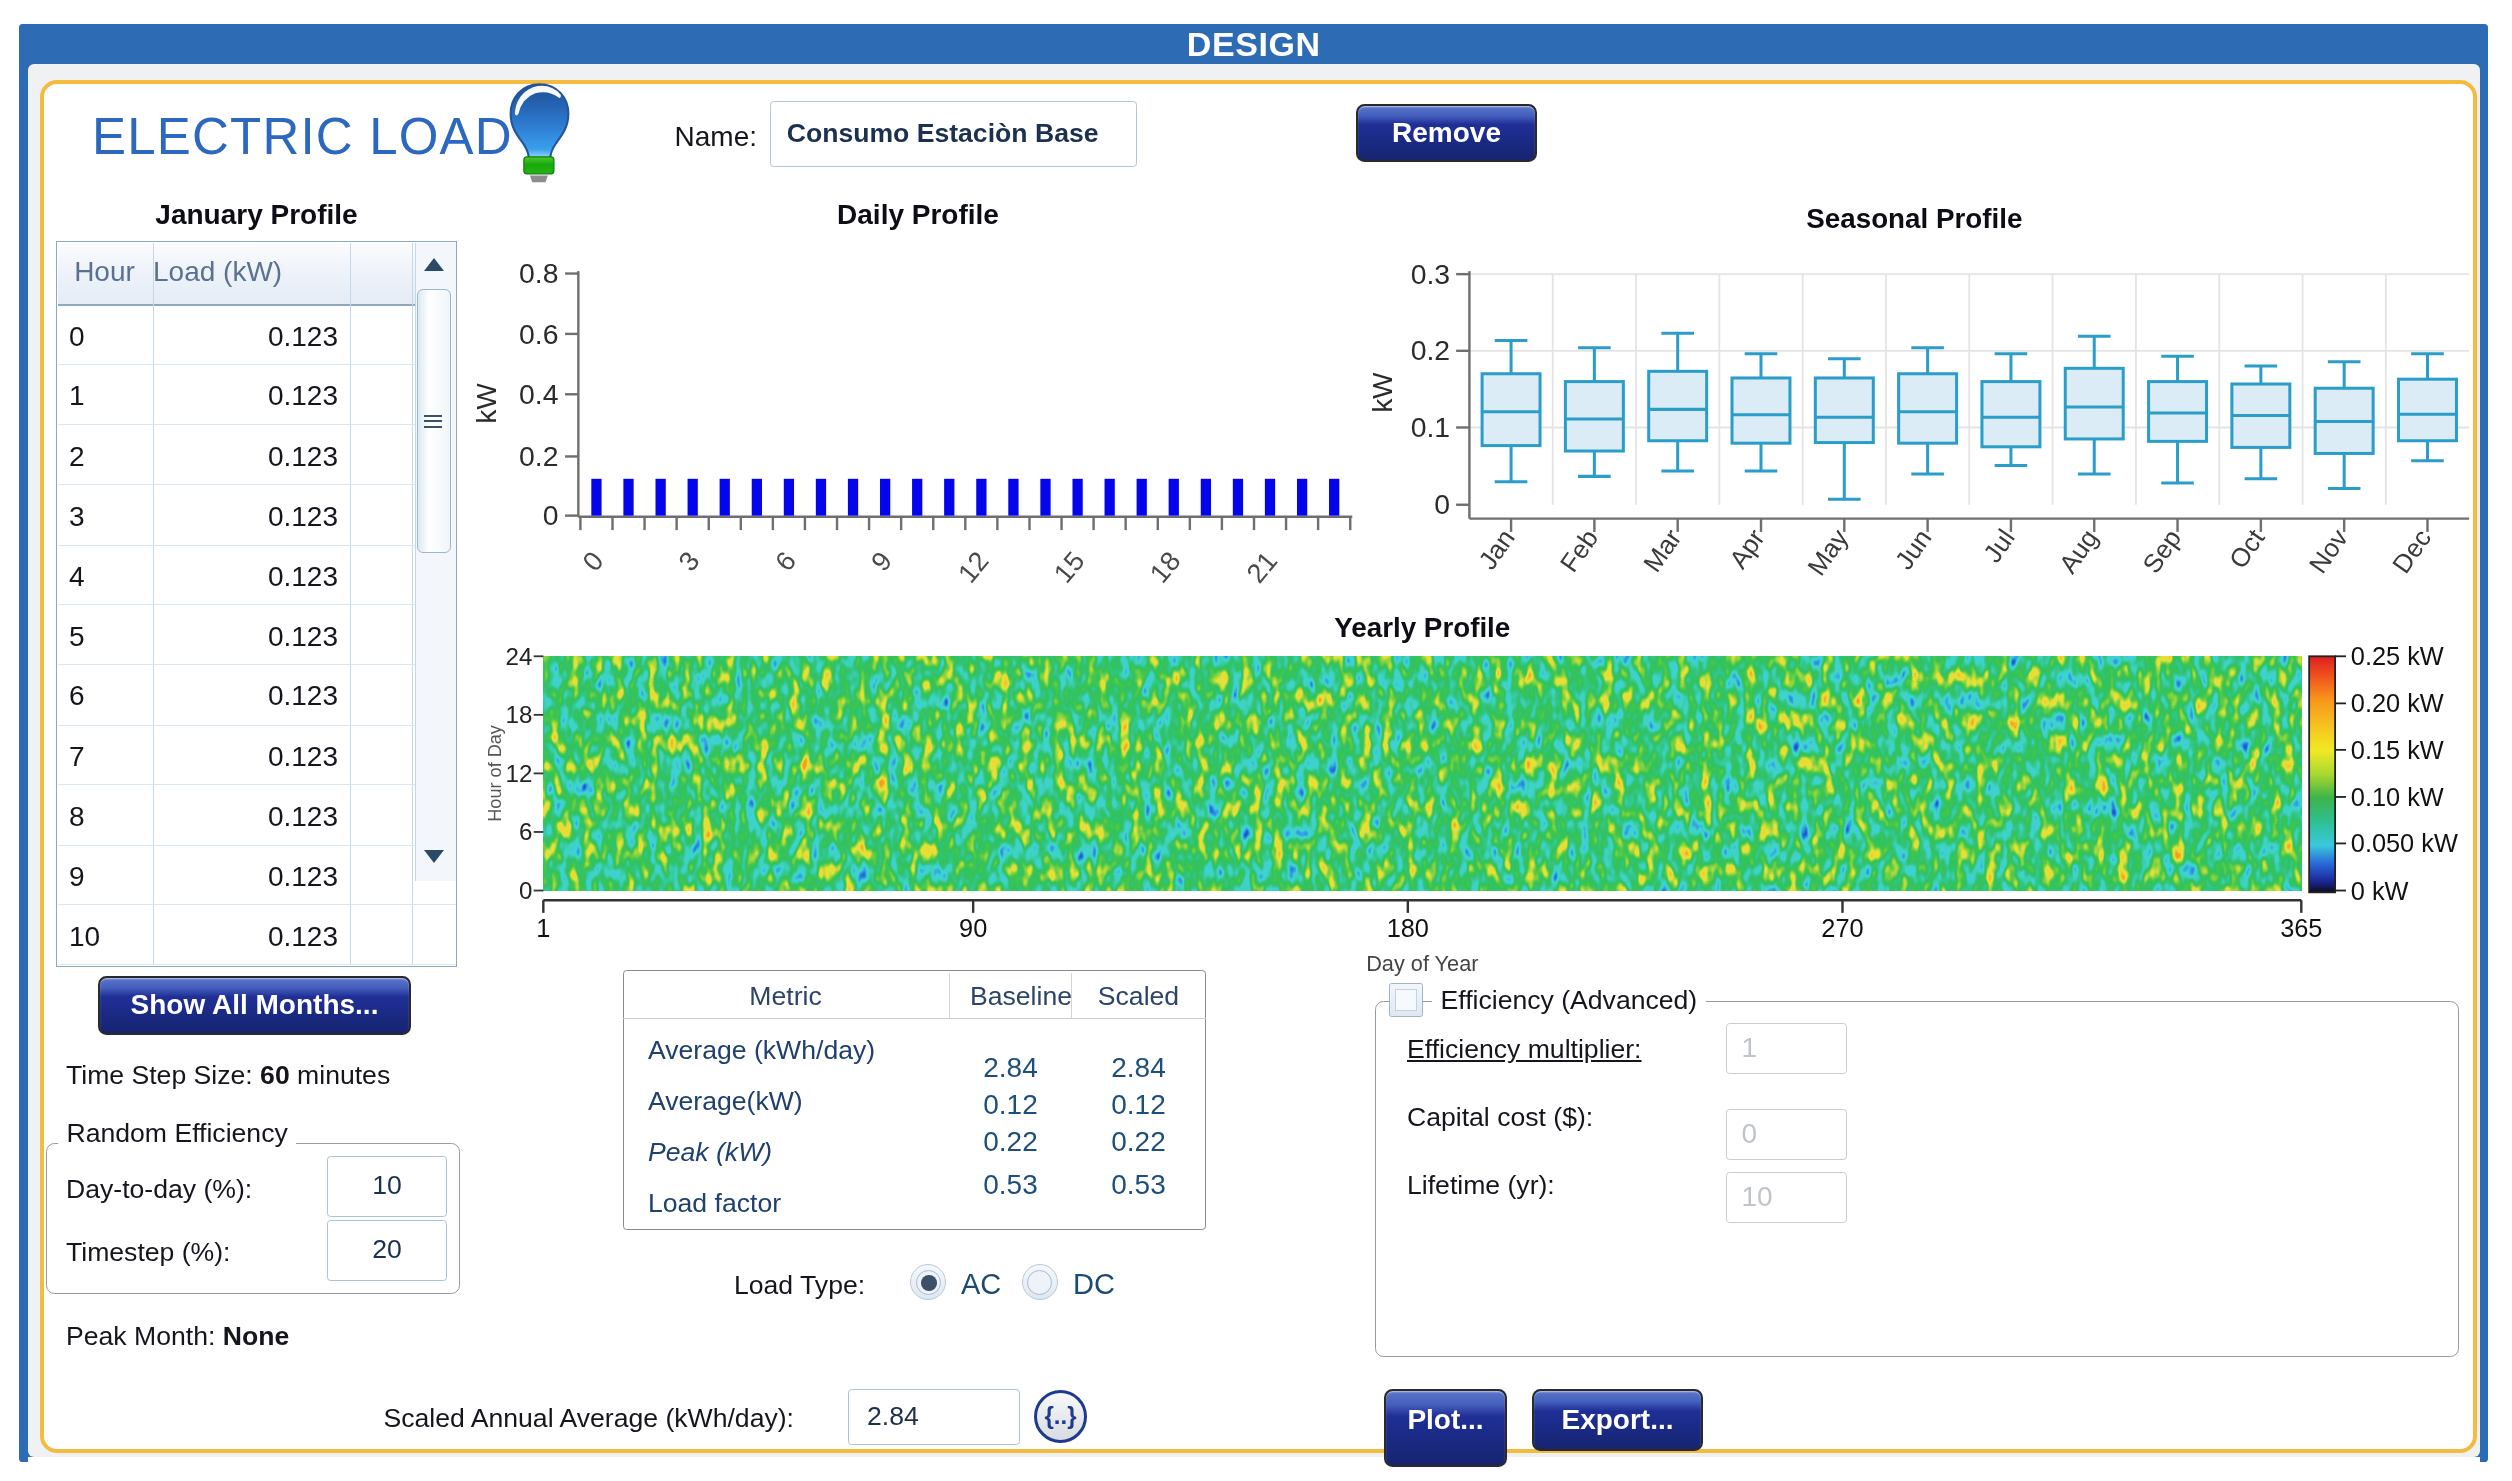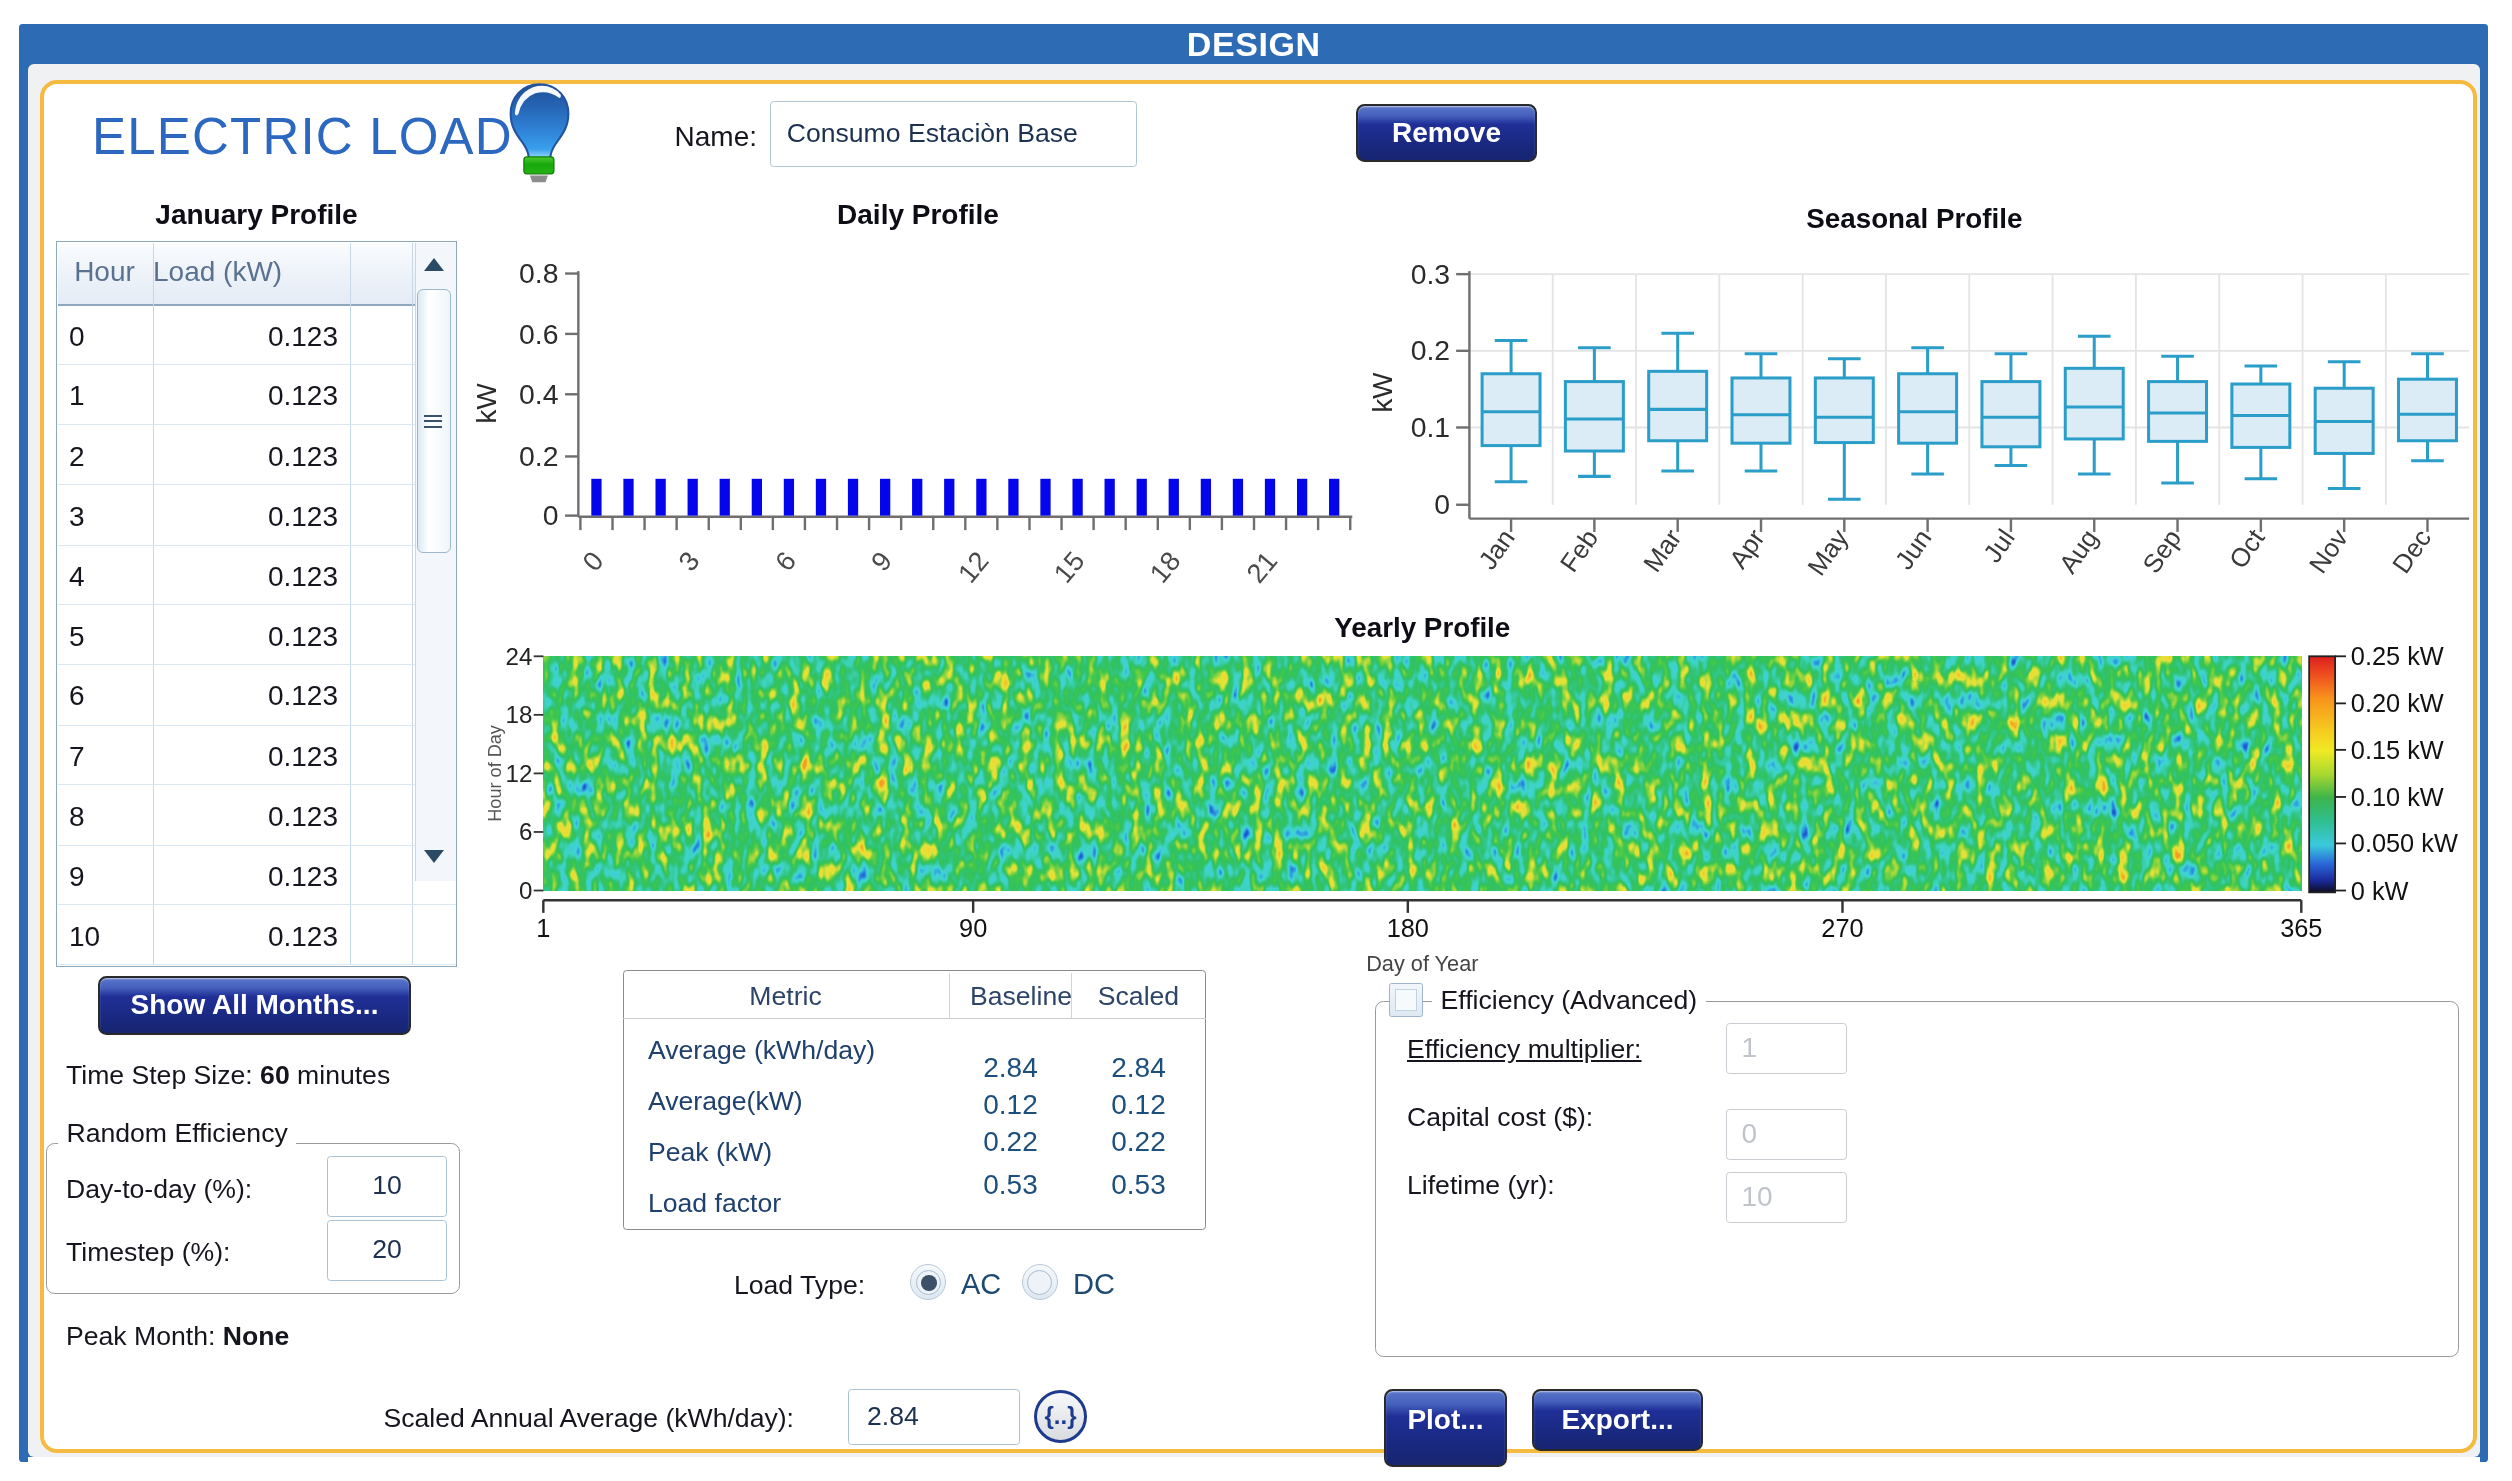--- a/index.html
+++ b/index.html
@@ -41,21 +41,21 @@
         <stop offset="0.45" stop-color="#17a90c"></stop>
 <stop offset="1" stop-color="#27b214"></stop>
       </linearGradient>
 </defs>
 <path d="M57 7 C28 7 9 29 9 56 C9 80 21 93 30 106 C36 115 39 122 39 130 L75 130 C75 122 78 115 84 106 C93 93 105 80 105 56 C105 29 86 7 57 7 Z" fill="url(#bulbg)" stroke="#24549e" stroke-width="3.5"></path>
 <path d="M16 56 Q18 24 46 12 Q74 4 92 24 Q94 28 90 30 Q72 16 50 22 Q28 30 22 56 Q18 62 16 56 Z" fill="#ffffff" opacity="0.96"></path>
 <rect x="31" y="128" width="50" height="28" rx="5" fill="url(#greeng)" stroke="#0e7d08" stroke-width="2"></rect>
 <path d="M41 159 L71 159 L67 170 L45 170 Z" fill="#8e8d8d"></path>
 </svg>
 <div class="abs lbl" style="left:634px;top:121px;width:123px;text-align:right;font-size:28px;">Name:</div>
-<div class="abs inpt" style="left:770px;top:101px;width:367px;height:66px;border-width:1.2px;border-color:#b3c6d3;line-height:63px;padding-left:15.7px;">Consumo Estaciòn Base</div>
+<div class="abs inpt" style="left:770px;top:101px;width:367px;height:66px;border-width:1.2px;border-color:#b3c6d3;line-height:63px;padding-left:15.7px;font-weight:bold;">Consumo Estaciòn Base</div>
 <div class="abs navybtn" style="left:1356px;top:104px;width:181px;height:58px;line-height:53px;font-size:28px;">Remove</div>
 <div class="abs" style="left:56px;top:199px;width:401px;text-align:center;font-weight:bold;font-size:28px;color:#0d0d15;">January Profile</div>
 <div class="abs" style="left:56px;top:241px;width:401px;height:726px;border:1.8px solid #8ea7bd;background:#fff;box-sizing:border-box;"></div>
 <div class="abs" style="left:58px;top:243px;width:398px;height:63px;background:linear-gradient(180deg,#fbfcfe 0%,#eef3f9 45%,#e4ebf5 100%);"></div>
 <div class="abs" style="left:58px;top:304px;width:398px;height:1.8px;background:#8ea7bd;"></div>
 <div class="abs" style="left:56px;top:256px;width:97px;text-align:center;font-size:28px;color:#5b7190;">Hour</div>
 <div class="abs" style="left:153px;top:256px;width:197px;text-align:left;font-size:28px;color:#5b7190;">Load (kW)</div>
 <div class="abs" style="left:153px;top:243px;width:1.2px;height:722px;background:#c6d7e7;"></div>
 <div class="abs" style="left:350px;top:243px;width:1.2px;height:722px;background:#c6d7e7;"></div>
 <div class="abs" style="left:412px;top:243px;width:1.2px;height:722px;background:#c6d7e7;"></div>
@@ -110,21 +110,21 @@
 <div class="abs lbl" style="left:66px;top:1321px;">Peak Month: <b>None</b></div>
 <div class="abs" style="left:623px;top:970px;width:583px;height:260px;border:1.8px solid #8a8a8a;border-radius:3.6px;box-sizing:border-box;"></div>
 <div class="abs" style="left:623px;top:1018px;width:583px;height:1.2px;background:#cccccc;"></div>
 <div class="abs" style="left:949px;top:973px;width:1.2px;height:45px;background:#d5d5d5;"></div>
 <div class="abs" style="left:1071px;top:973px;width:1.2px;height:45px;background:#d5d5d5;"></div>
 <div class="abs" style="left:623px;top:981px;width:325px;text-align:center;font-size:26.6px;color:#2e4468;">Metric</div>
 <div class="abs" style="left:949px;top:981px;width:123px;text-align:right;font-size:26.6px;color:#2e4468;">Baseline</div>
 <div class="abs" style="left:1071px;top:981px;width:135px;text-align:center;font-size:26.6px;color:#2e4468;">Scaled</div>
 <div class="abs" style="left:648px;top:1035px;font-size:26.6px;color:#20406e;">Average (kWh/day)</div>
 <div class="abs" style="left:648px;top:1086px;font-size:26.6px;color:#20406e;">Average(kW)</div>
-<div class="abs" style="left:648px;top:1137px;font-size:26.6px;color:#20406e;">Peak (kW)</div>
+<div class="abs" style="left:648px;top:1137px;font-size:26.6px;color:#20406e;font-style:italic;">Peak (kW)</div>
 <div class="abs" style="left:648px;top:1188px;font-size:26.6px;color:#20406e;">Load factor</div>
 <div class="abs" style="left:949px;top:1052px;width:123px;text-align:center;font-size:28px;color:#1d4f7c;">2.84</div>
 <div class="abs" style="left:1071px;top:1052px;width:135px;text-align:center;font-size:28px;color:#1d4f7c;">2.84</div>
 <div class="abs" style="left:949px;top:1089px;width:123px;text-align:center;font-size:28px;color:#1d4f7c;">0.12</div>
 <div class="abs" style="left:1071px;top:1089px;width:135px;text-align:center;font-size:28px;color:#1d4f7c;">0.12</div>
 <div class="abs" style="left:949px;top:1126px;width:123px;text-align:center;font-size:28px;color:#1d4f7c;">0.22</div>
 <div class="abs" style="left:1071px;top:1126px;width:135px;text-align:center;font-size:28px;color:#1d4f7c;">0.22</div>
 <div class="abs" style="left:949px;top:1169px;width:123px;text-align:center;font-size:28px;color:#1d4f7c;">0.53</div>
 <div class="abs" style="left:1071px;top:1169px;width:135px;text-align:center;font-size:28px;color:#1d4f7c;">0.53</div>
 <div class="abs lbl" style="left:734px;top:1270px;">Load Type:</div>

